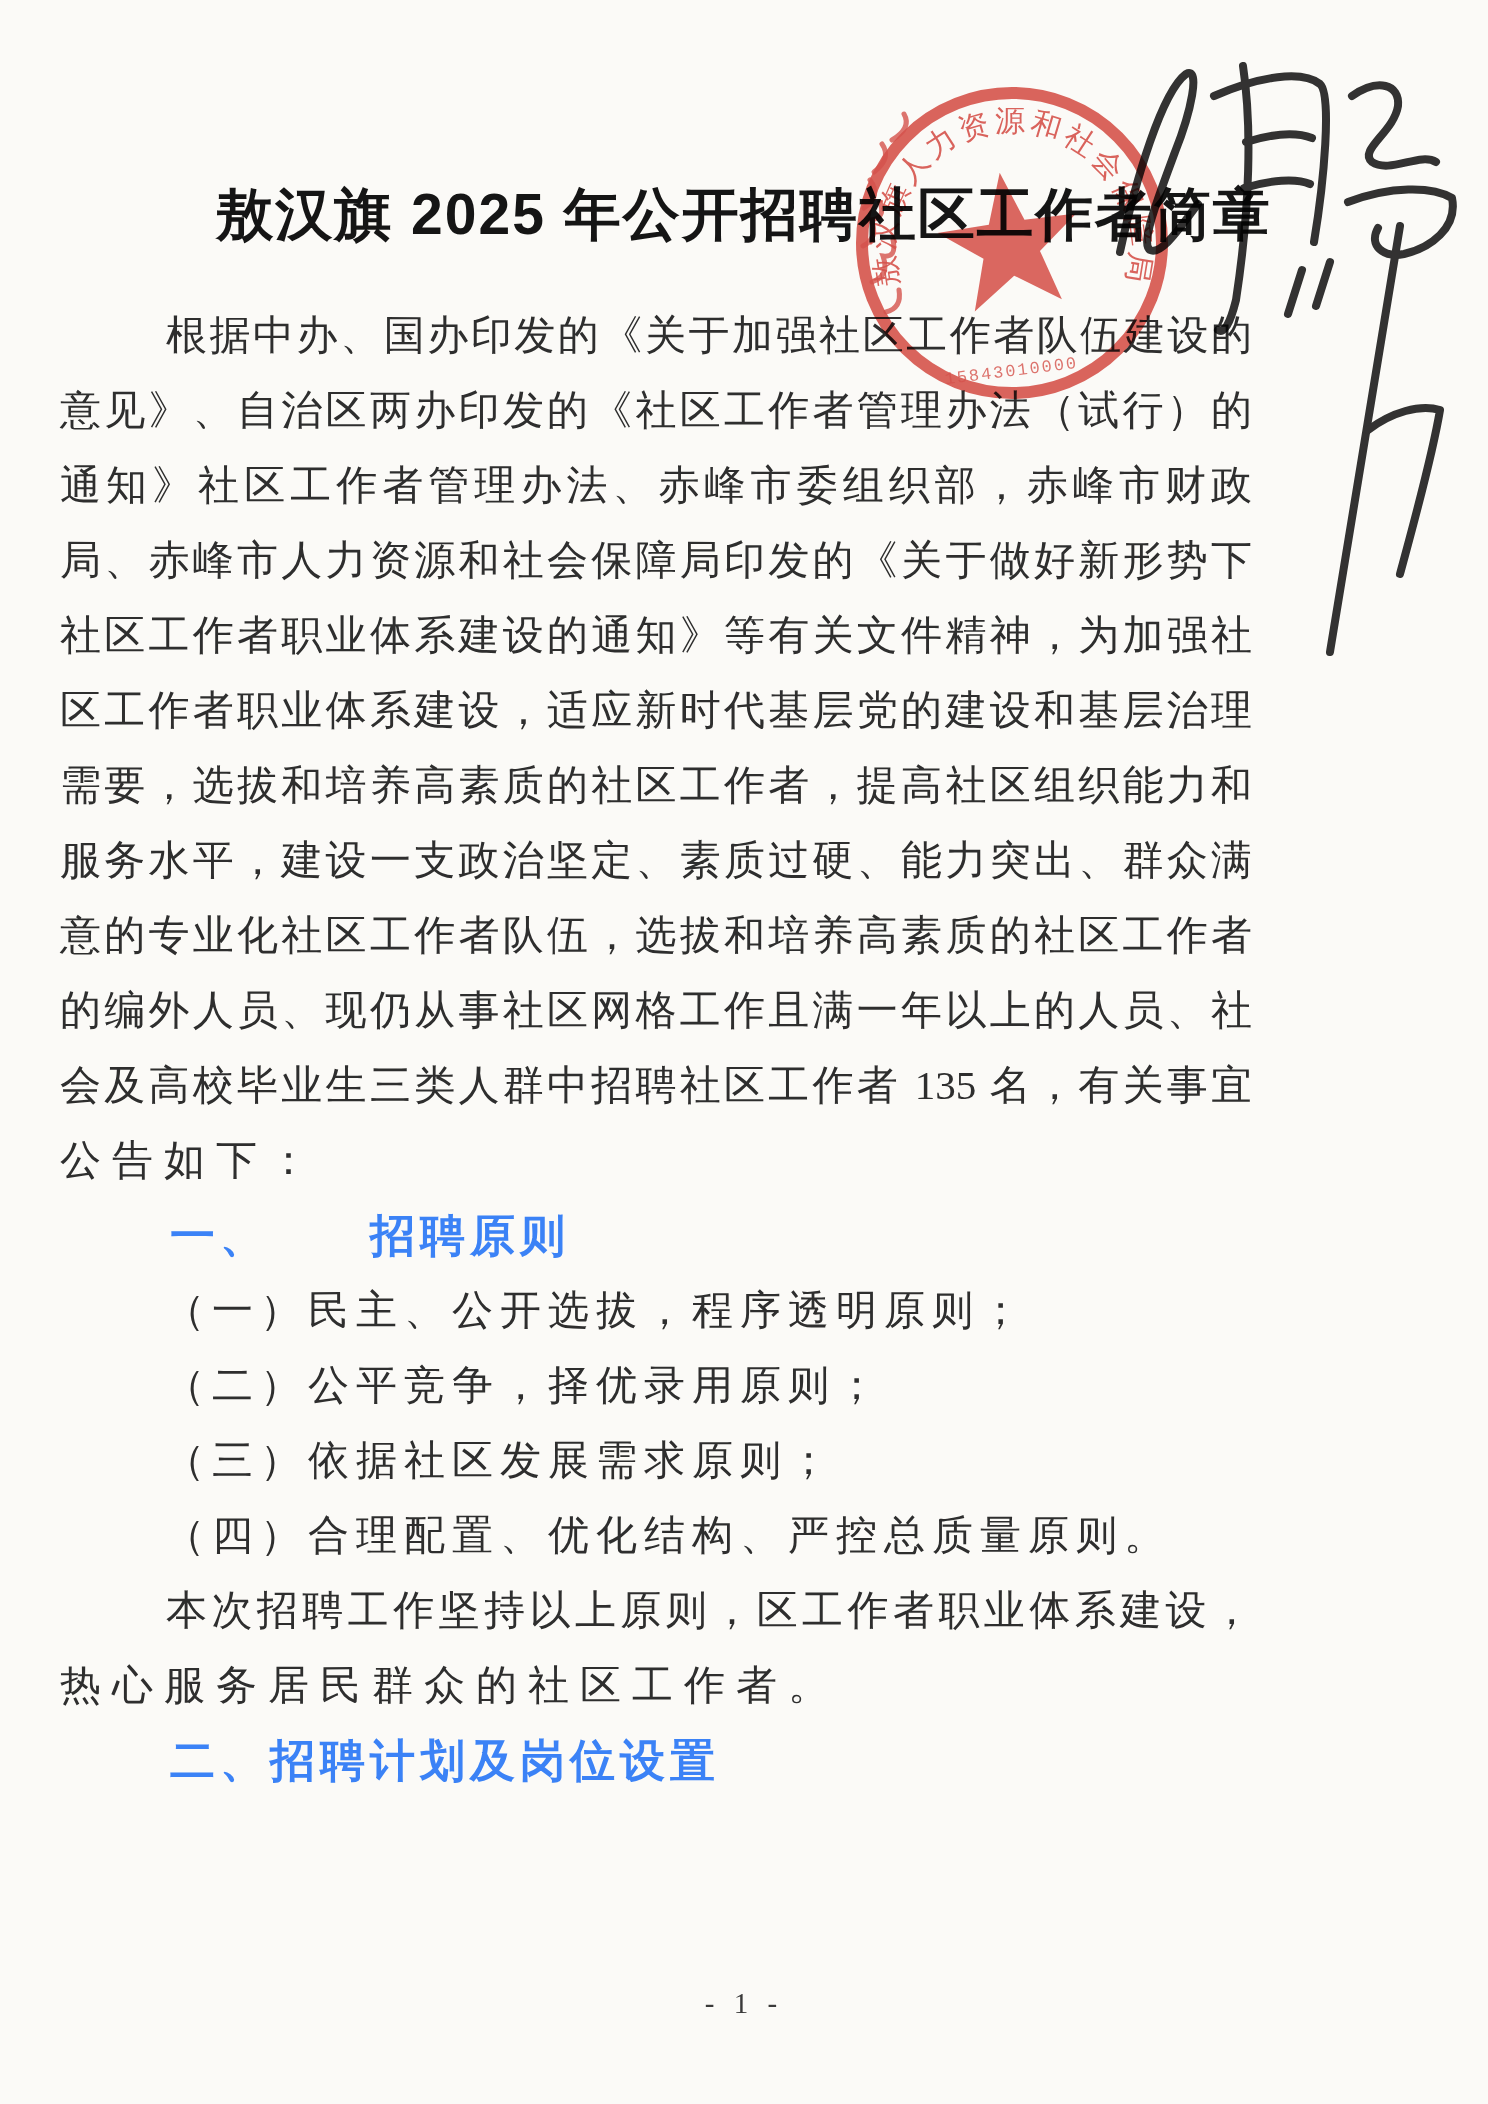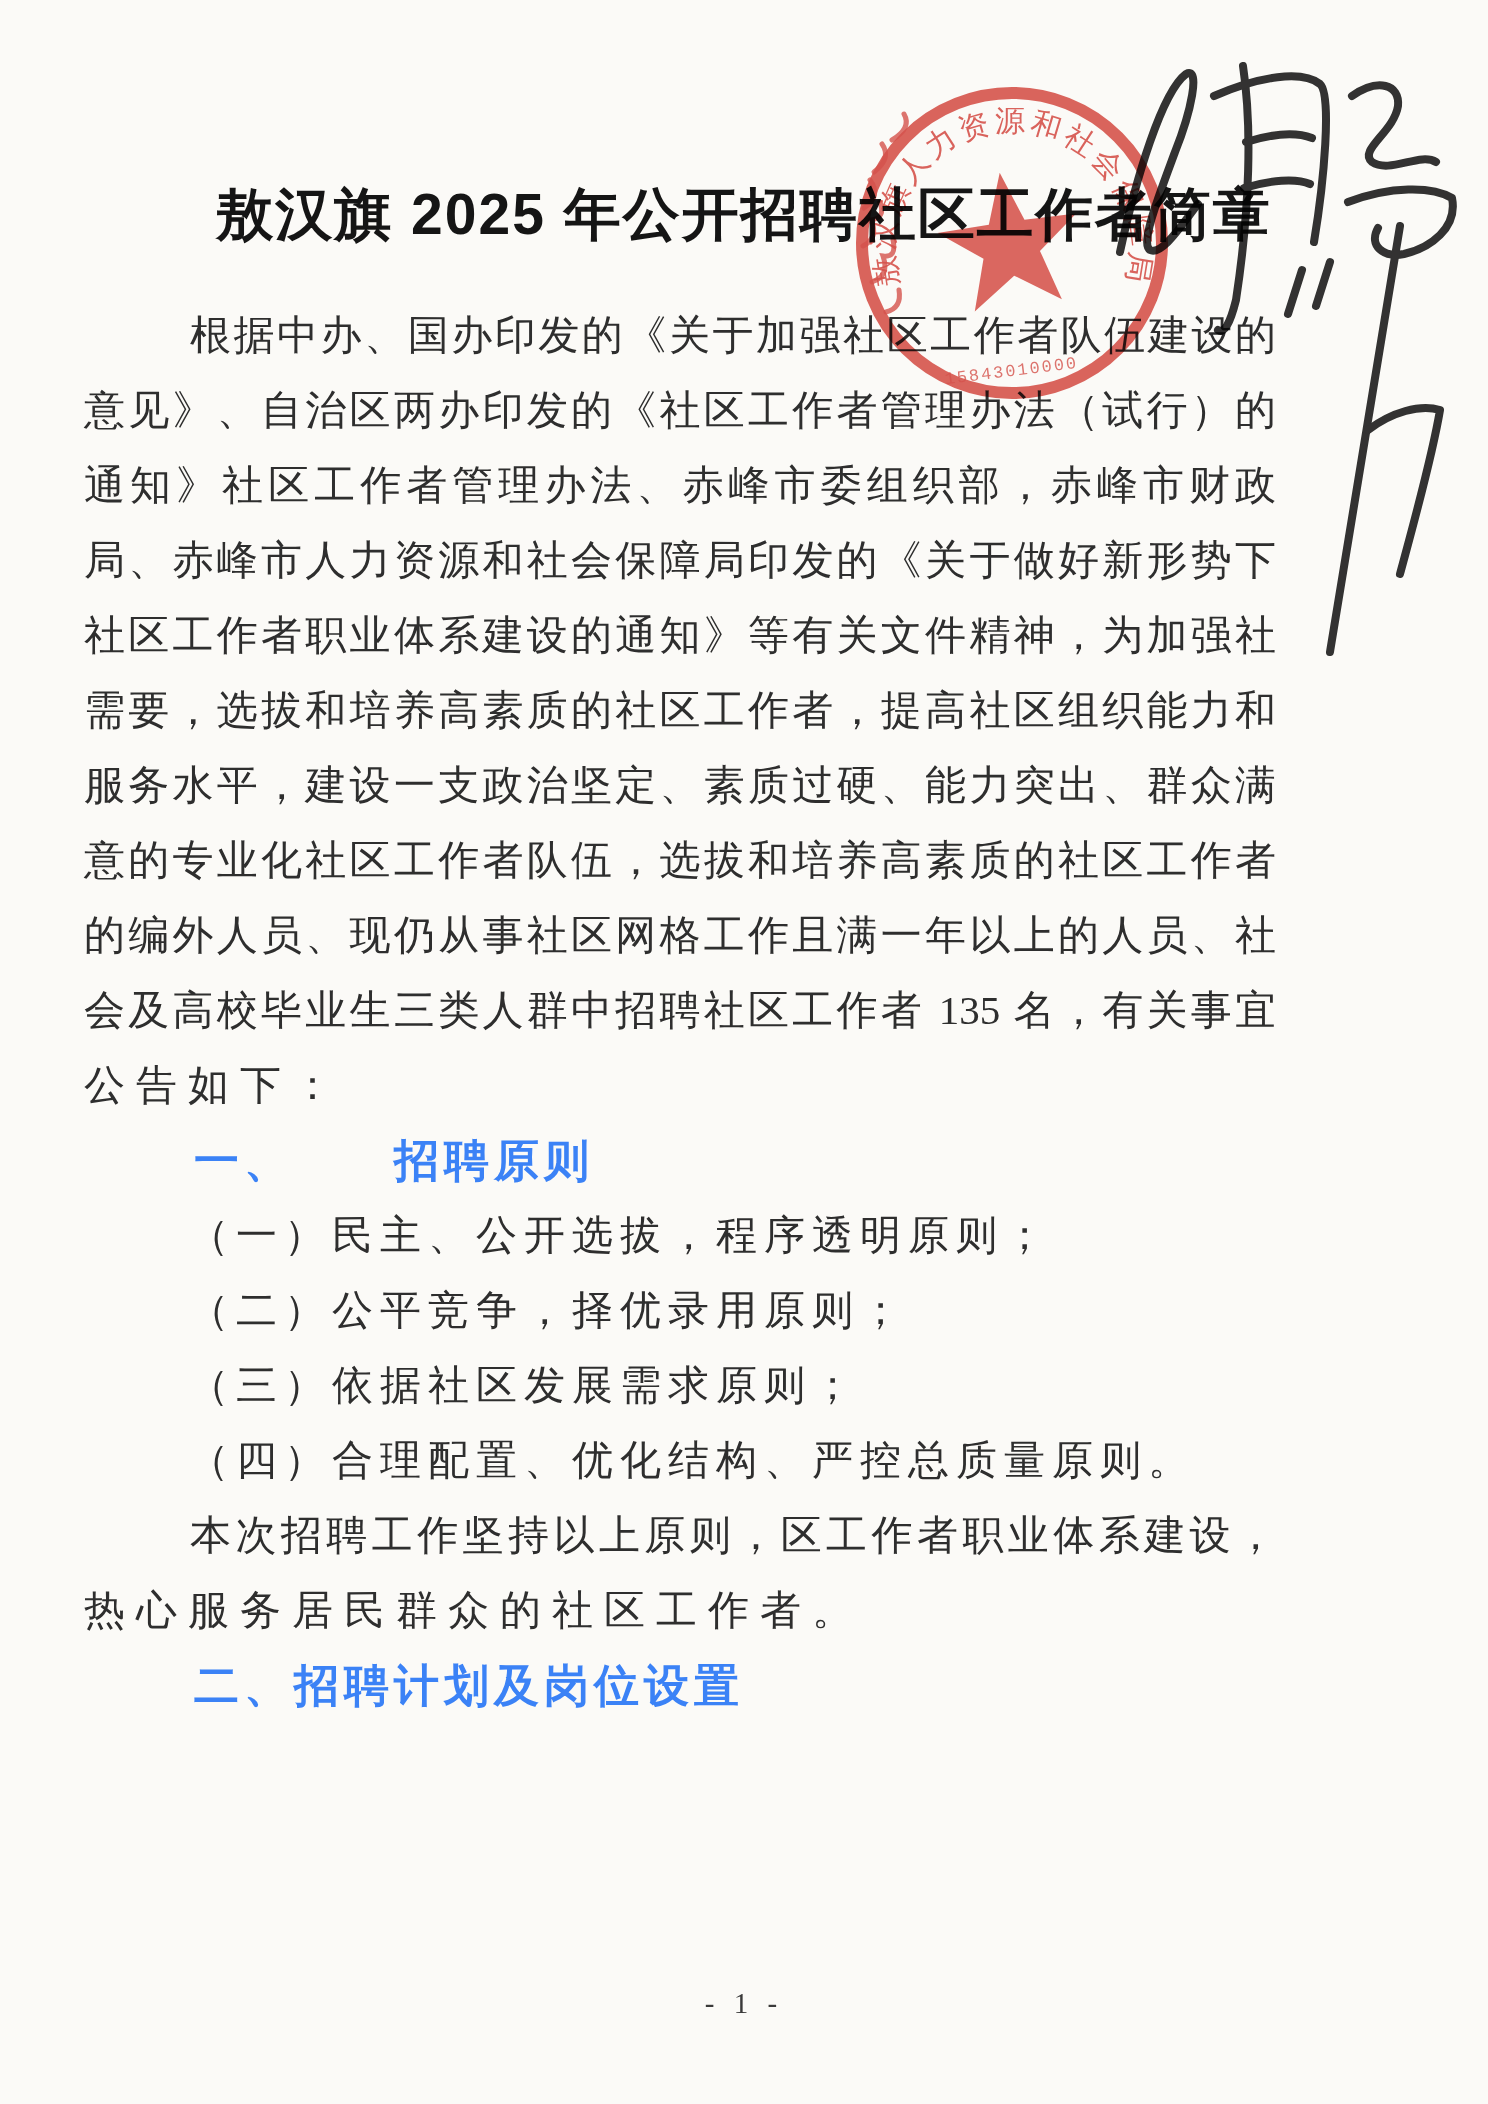--- a/index.html
+++ b/index.html
@@ -13,21 +13,21 @@
   }
   .title{
     margin:168px 0 0 0;
     height:92px;line-height:92px;
     text-align:center;
     font-family:"Liberation Sans","DejaVu Sans",sans-serif;
     font-weight:700;font-size:57px;letter-spacing:2px;color:#151515;
   }
   .doc-lines{margin-top:38px;}
   .line{
-    margin-left:84px;width:1192px;
+    margin-left:60px;width:1192px;
     height:75px;line-height:75px;
     font-size:41px;color:#2e2e2e;
     white-space:normal;
   }
   .line.just{text-align:justify;text-align-last:justify;}
   .line.indent{text-indent:106px;}
   .line.plain{letter-spacing:11px;}
   .line.item{padding-left:104px;width:1088px;letter-spacing:7px;}
   .line.heading{
     padding-left:110px;width:1082px;
@@ -55,20 +55,21 @@
 <div class="page">
 
   <h1 class="title">敖汉旗 2025 年公开招聘社区工作者简章</h1>
 
   <div class="doc-lines" id="doc-lines">
       <div class="line just indent">根据中办、国办印发的《关于加强社区工作者队伍建设的</div>
       <div class="line just">意见》、自治区两办印发的《社区工作者管理办法（试行）的</div>
       <div class="line just">通知》社区工作者管理办法、赤峰市委组织部，赤峰市财政</div>
       <div class="line just">局、赤峰市人力资源和社会保障局印发的《关于做好新形势下</div>
       <div class="line just">社区工作者职业体系建设的通知》等有关文件精神，为加强社</div>
+      <div class="line just">区工作者职业体系建设，适应新时代基层党的建设和基层治理</div>
       <div class="line just">需要，选拔和培养高素质的社区工作者，提高社区组织能力和</div>
       <div class="line just">服务水平，建设一支政治坚定、素质过硬、能力突出、群众满</div>
       <div class="line just">意的专业化社区工作者队伍，选拔和培养高素质的社区工作者</div>
       <div class="line just">的编外人员、现仍从事社区网格工作且满一年以上的人员、社</div>
       <div class="line just">会及高校毕业生三类人群中招聘社区工作者 135 名，有关事宜</div>
       <div class="line plain">公告如下：</div>
       <div class="line heading">一、　　招聘原则</div>
       <div class="line item">（一）民主、公开选拔，程序透明原则；</div>
       <div class="line item">（二）公平竞争，择优录用原则；</div>
       <div class="line item">（三）依据社区发展需求原则；</div>

